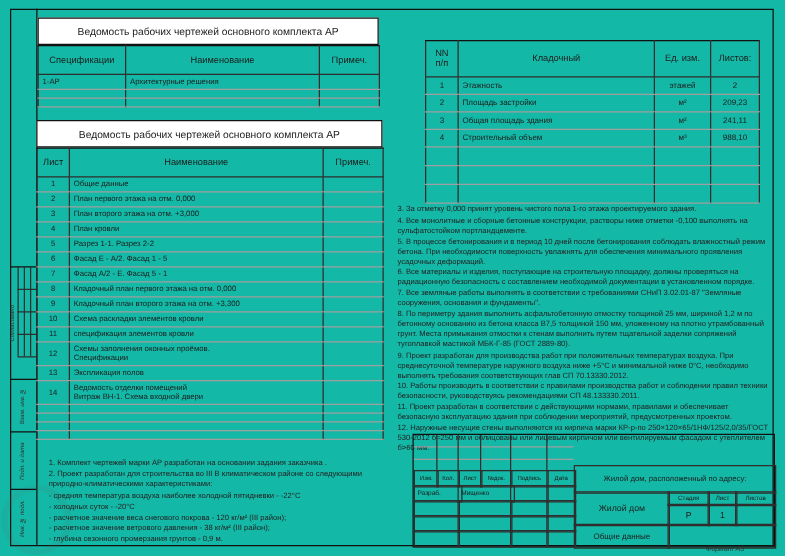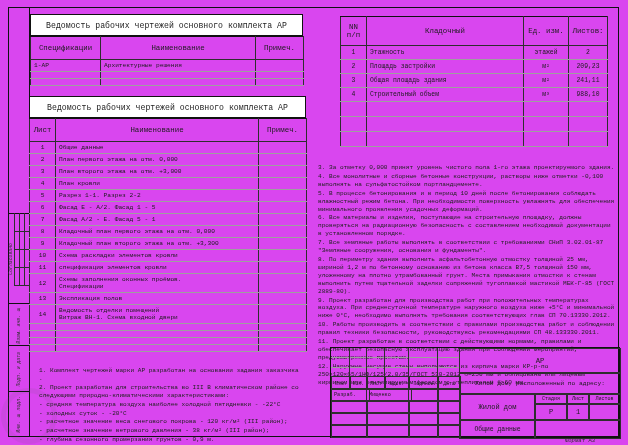--- a/index.html
+++ b/index.html
@@ -1,17 +1,17 @@
 <!DOCTYPE html>
 <html><head>
 <meta charset="utf-8">
 <style>
   html,body{margin:0;padding:0;background:#ffffff;}
-  .page{position:relative;width:628px;height:445px;background:#d946ef;overflow:hidden;
-        font-family:Liberation Mono, monospace;color:#1c1c1c;outline:1px solid #c9c9c9;}
+  .page{position:relative;width:628px;height:445px;background:#14b8a6;overflow:hidden;
+        font-family:Liberation Sans, sans-serif;color:#1c1c1c;outline:1px solid #c9c9c9;}
   .abs{position:absolute;}
   .frame{left:8px;top:7px;width:609px;height:428px;border:1.6px solid #111;}
   .vline-main{left:29px;top:7px;width:0;height:429px;border-left:1.3px solid #111;}
 
   
   .tbl-title{border:1.3px solid #111;display:flex;align-items:center;justify-content:center;
              font-size:8.2px;height:20px;background:#fff;}
   table.gt{border-collapse:collapse;table-layout:fixed;width:100%;border:1.3px solid #111;}
   table.gt td,table.gt th{border-left:1px solid #2e2e2e;border-right:1px solid #2e2e2e;
       border-top:1px solid #9f9f9f;border-bottom:1px solid #9f9f9f;
@@ -205,21 +205,21 @@
   <div class="abs notes" style="left:39px;top:367px;width:262px;">
       <div>1. Комплект чертежей марки АР разработан на основании задания заказчика .</div>
       <div>2. Проект разработан для строительства во III В климатическом районе со следующими природно-климатическими характеристиками:</div>
       <div>- средняя температура воздуха наиболее холодной пятидневки -  -22°С</div>
       <div>- холодных суток -  -20°С</div>
       <div>- расчетное значение веса снегового покрова - 120 кг/м² (III район);</div>
       <div>- расчетное значение ветрового давления - 38 кг/м² (III район);</div>
       <div>- глубина сезонного промерзания грунтов - 0,9 м.</div>
     </div>
 
-  <div class="abs" style="left:340px;top:16px;width:267px;">
+  <div class="abs" style="left:340px;top:32px;width:267px;">
     <table class="gt tep">
       <colgroup>
           <col style="width:26px">
           <col style="width:157px">
           <col style="width:45px">
           <col style="width:39px">
         </colgroup>
       <thead>
           <tr>
         <th>NN
@@ -338,21 +338,20 @@
     <div class="sc" style="left:106px;top:52px;width:22px;height:12px"></div>
     <div class="sc" style="left:0;top:64px;width:35px;height:12px"></div>
     <div class="sc" style="left:35px;top:64px;width:42px;height:12px"></div>
     <div class="sc" style="left:77px;top:64px;width:29px;height:12px"></div>
     <div class="sc" style="left:106px;top:64px;width:22px;height:12px"></div>
     <div class="sc" style="left:0;top:76px;width:35px;height:12px"></div>
     <div class="sc" style="left:35px;top:76px;width:42px;height:12px"></div>
     <div class="sc" style="left:77px;top:76px;width:29px;height:12px"></div>
     <div class="sc" style="left:106px;top:76px;width:22px;height:12px"></div>
 
-    <div class="sc" style="left:128px;top:0;width:160px;height:24px;font-size:7.2px">АР</div>
     <div class="sc" style="left:128px;top:24px;width:160px;height:21px;font-size:6.2px">Жилой дом, расположенный по адресу:</div>
     <div class="sc" style="left:128px;top:45px;width:75px;height:26px;font-size:7px">Жилой дом</div>
     <div class="sc" style="left:128px;top:71px;width:75px;height:18px;font-size:6.4px">Общие данные</div>
     <div class="sc" style="left:203px;top:45px;width:32px;height:10px;font-size:5px">Стадия</div>
     <div class="sc" style="left:235px;top:45px;width:22px;height:10px;font-size:5px">Лист</div>
     <div class="sc" style="left:257px;top:45px;width:31px;height:10px;font-size:5px">Листов</div>
     <div class="sc" style="left:203px;top:55px;width:32px;height:16px;font-size:7px">Р</div>
     <div class="sc" style="left:235px;top:55px;width:22px;height:16px;font-size:7px">1</div>
     <div class="sc" style="left:257px;top:55px;width:31px;height:16px;font-size:7px"></div>
     <div class="sc" style="left:203px;top:71px;width:85px;height:18px"></div>

